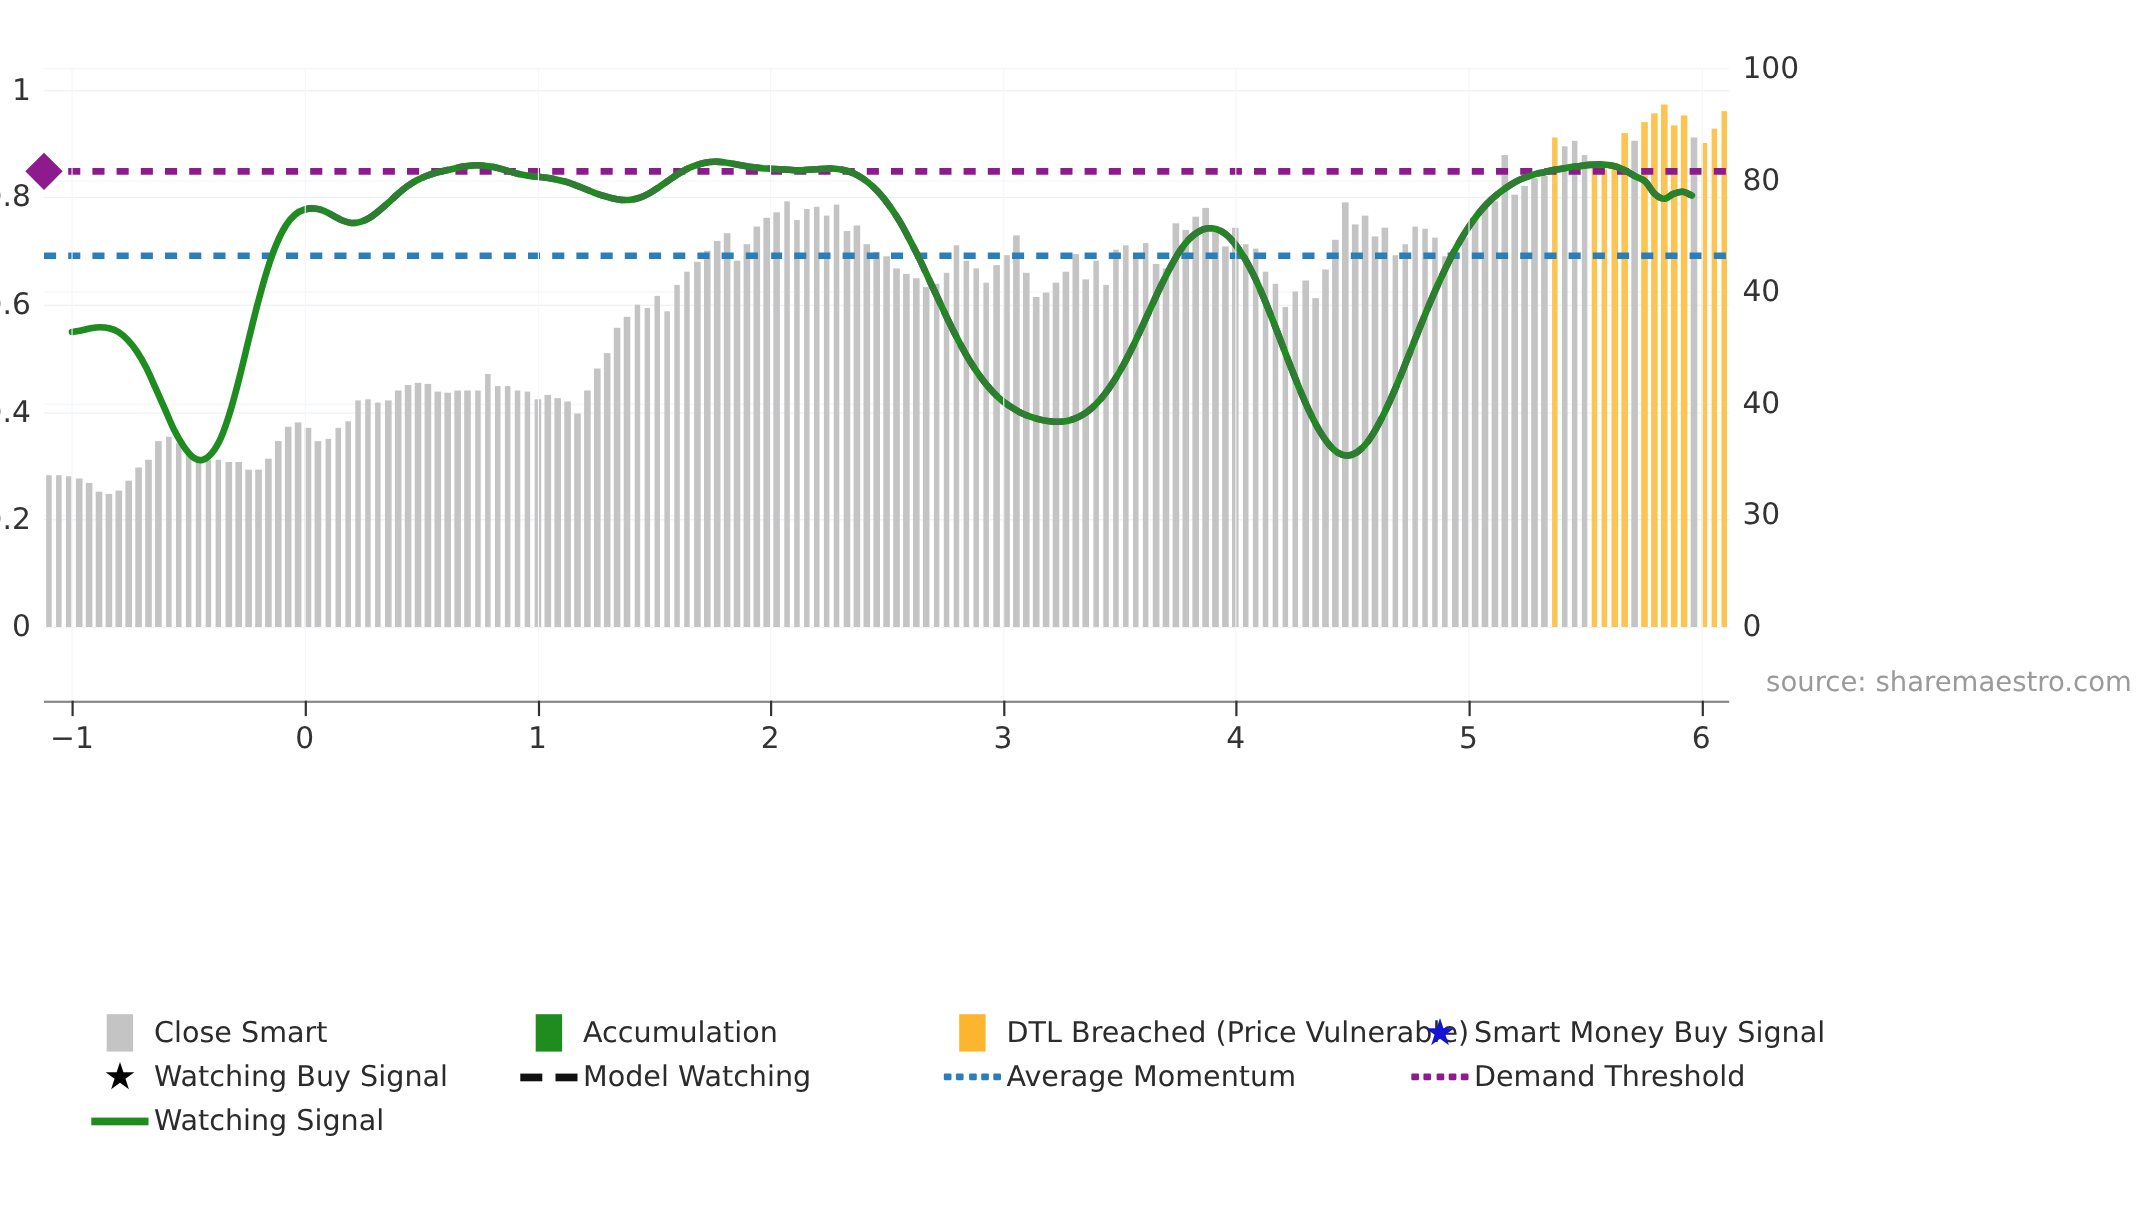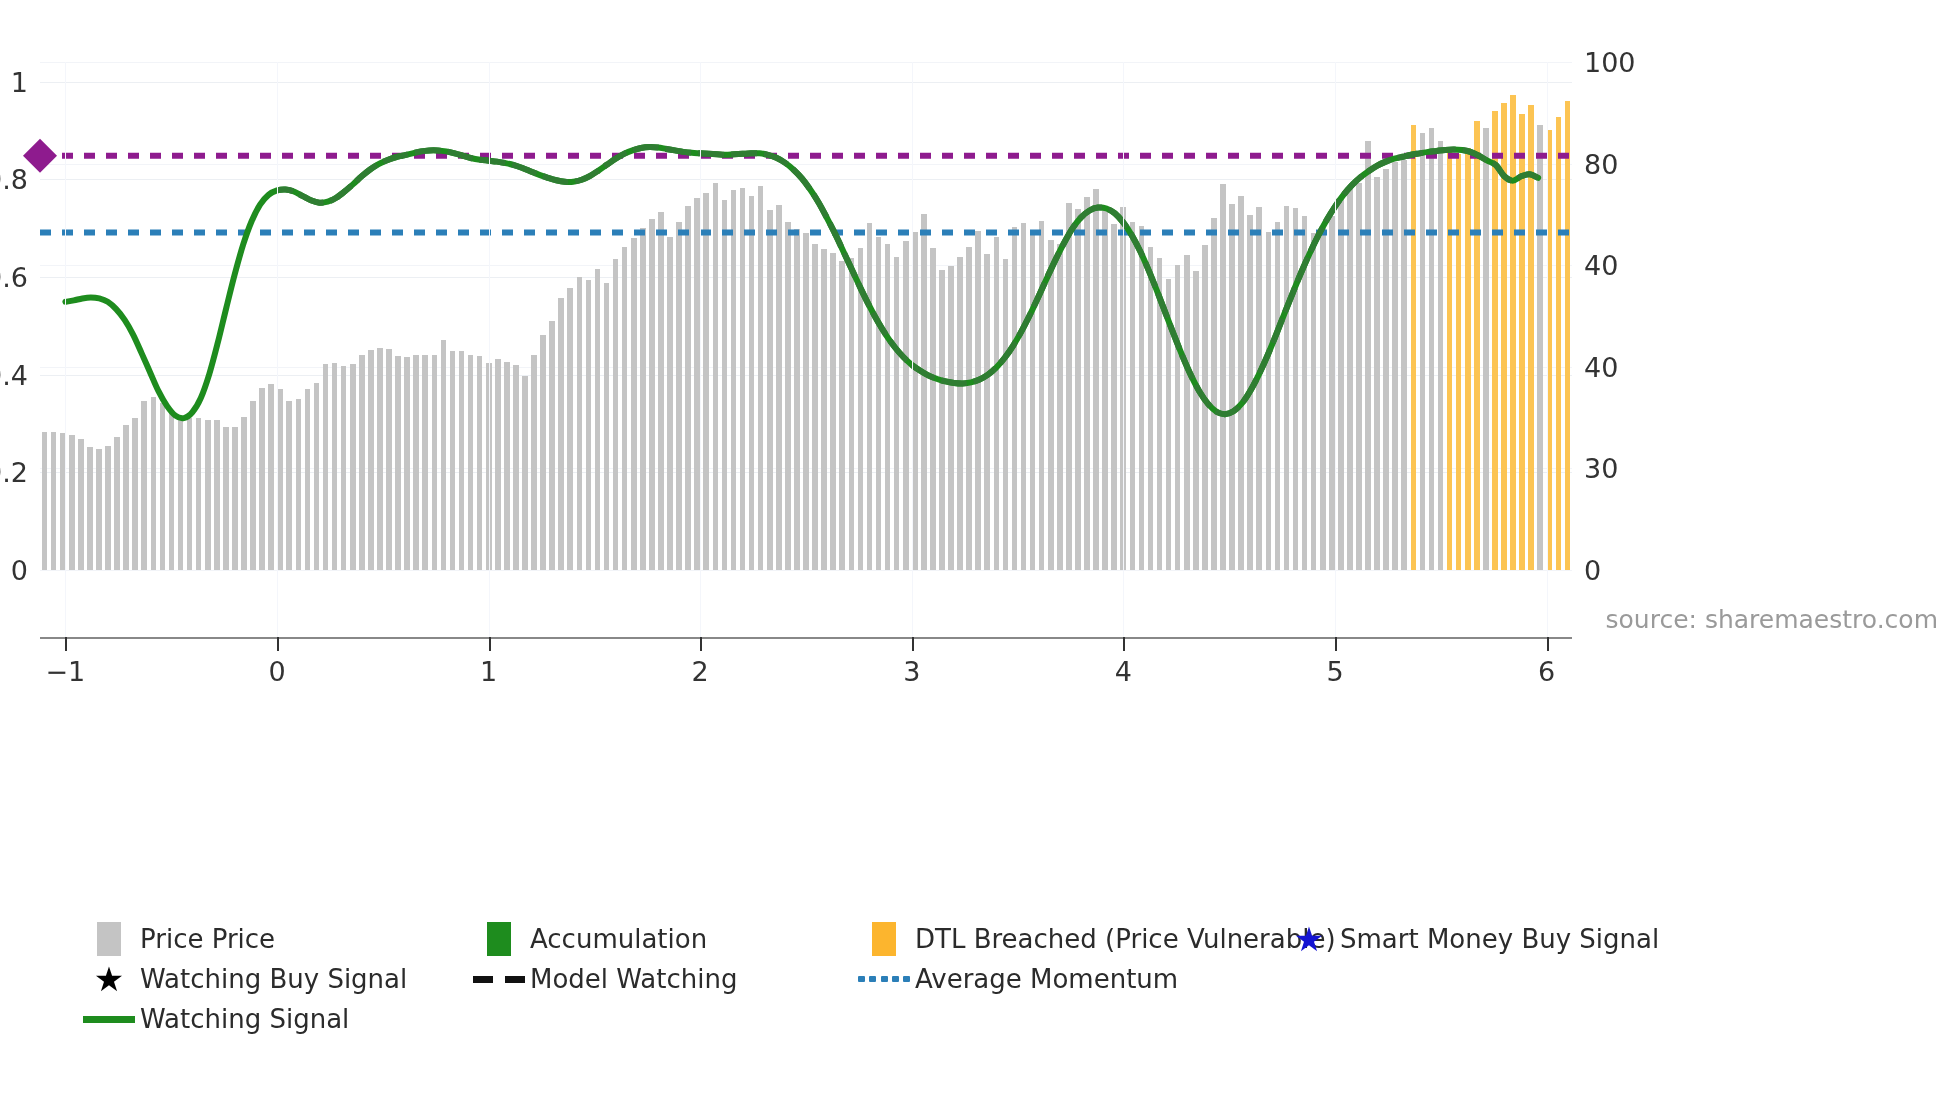--- a/index.html
+++ b/index.html
@@ -298,21 +298,21 @@
     </div>
 
   <div class="source-note">source: sharemaestro.com</div>
 
   <div class="legend" id="legend">
       <div class="legend-row" style="position: relative;">
         <div class="legend-item" style="position: absolute; left: 0px;">
           <span class="glyph">
             <span class="sw-rect" style="background: rgb(196, 196, 196);"></span>
           </span>
-          <span class="lbl">Price Price</span>
+          <span class="lbl">Close Smart</span>
         </div>
         <div class="legend-item" style="position: absolute; left: 390px;">
           <span class="glyph">
             <span class="sw-rect" style="background: rgb(30, 140, 30);"></span>
           </span>
           <span class="lbl">Accumulation</span>
         </div>
         <div class="legend-item" style="position: absolute; left: 775px;">
           <span class="glyph">
             <span class="sw-rect" style="background: rgb(252, 181, 46);"></span>
@@ -347,20 +347,32 @@
             <span class="sw-dot">
               <i style="background: rgb(43, 127, 184);"></i>
               <i style="background: rgb(43, 127, 184);"></i>
               <i style="background: rgb(43, 127, 184);"></i>
               <i style="background: rgb(43, 127, 184);"></i>
               <i style="background: rgb(43, 127, 184);"></i>
             </span>
           </span>
           <span class="lbl">Average Momentum</span>
         </div>
+        <div class="legend-item" style="position: absolute; left: 1200px;">
+          <span class="glyph">
+            <span class="sw-dot">
+              <i style="background: rgb(142, 27, 142);"></i>
+              <i style="background: rgb(142, 27, 142);"></i>
+              <i style="background: rgb(142, 27, 142);"></i>
+              <i style="background: rgb(142, 27, 142);"></i>
+              <i style="background: rgb(142, 27, 142);"></i>
+            </span>
+          </span>
+          <span class="lbl">Demand Threshold</span>
+        </div>
       </div>
       <div class="legend-row" style="position: relative;">
         <div class="legend-item" style="position: absolute; left: 0px;">
           <span class="glyph">
             <span class="sw-line" style="background: rgb(30, 140, 30);"></span>
           </span>
           <span class="lbl">Watching Signal</span>
         </div>
       </div>
     </div>

